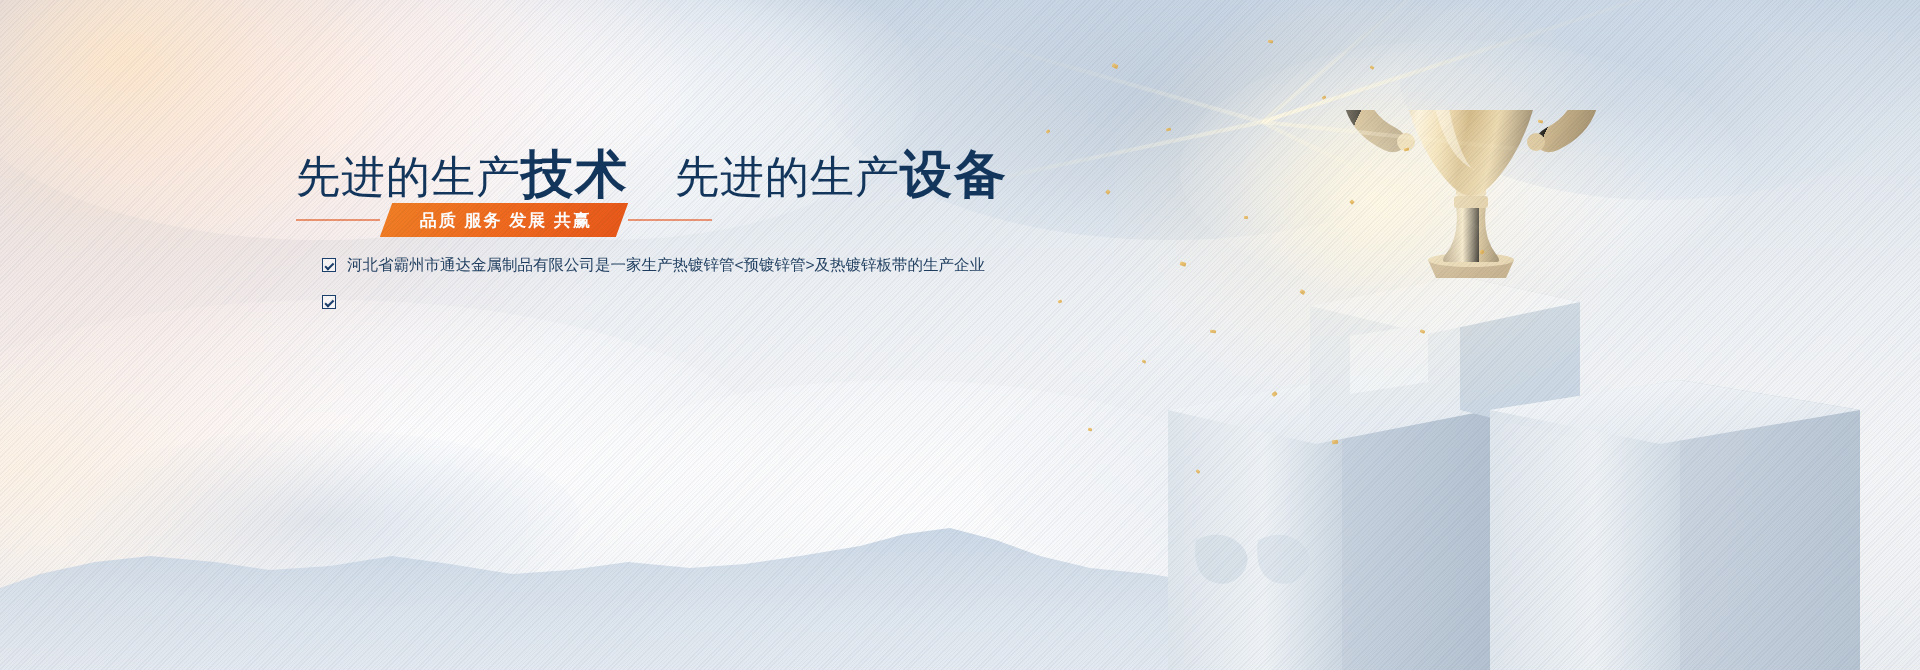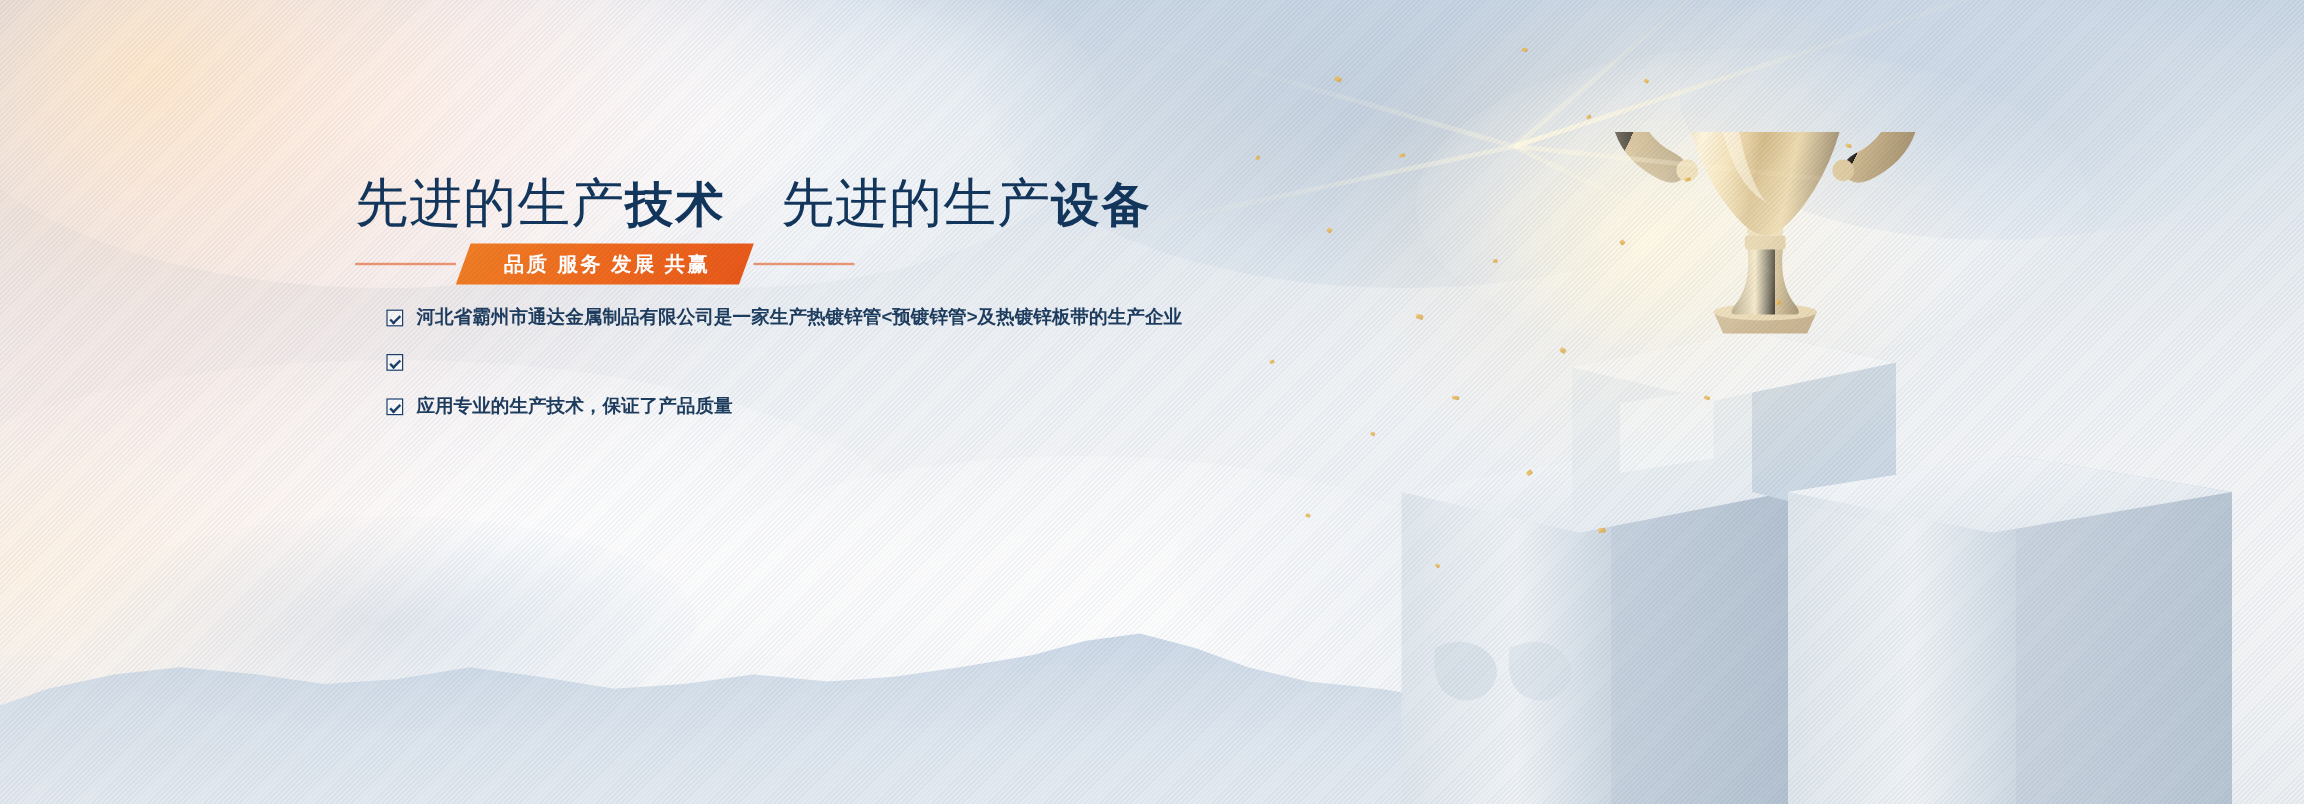--- a/index.html
+++ b/index.html
@@ -106,21 +106,21 @@
   
   .content{position:absolute;left:0;top:0;width:1100px;height:670px;}
 
   .headline{
     position:absolute;left:296px;top:140px;
     white-space:nowrap;color:#13365c;
     font-family:"Liberation Sans","DejaVu Sans",sans-serif;
     letter-spacing:1px;
   }
   .headline .hl-sm{font-size:44px;font-weight:400;vertical-align:baseline;}
-  .headline .hl-lg{font-size:40px;font-weight:700;vertical-align:baseline;letter-spacing:2px;}
+  .headline .hl-lg{font-size:52px;font-weight:700;vertical-align:baseline;letter-spacing:2px;}
   .headline .hl-gap{display:inline-block;width:46px;}
 
   
   .ribbon-row{position:absolute;left:296px;top:202px;display:flex;align-items:center;height:36px;}
   .rule{height:2px;background:#e8764a;opacity:.75;}
   .rule-l{width:84px;margin-right:6px;}
   .rule-r{width:84px;margin-left:6px;}
   .ribbon{
     position:relative;height:34px;display:flex;align-items:center;
     padding:0 30px 0 34px;
@@ -129,21 +129,21 @@
   }
   .ribbon span{
     transform:skewX(20deg);
     color:#fff;font-size:17px;font-weight:700;letter-spacing:2px;
     font-family:"Liberation Sans","DejaVu Sans",sans-serif;
     white-space:nowrap;
   }
 
   
   .bullets{position:absolute;left:322px;top:248px;}
-  .bullet{display:flex;align-items:center;height:33px;margin-bottom:4px;font-weight:bold;}
+  .bullet{display:flex;align-items:center;height:33px;margin-bottom:4px;}
   .cbox{
     width:14px;height:14px;flex:0 0 14px;margin-right:11px;position:relative;
     border:1.6px solid #1b3f6b;background:rgba(255,255,255,.55);box-sizing:border-box;
   }
   .cbox::after{
     content:"";position:absolute;left:2px;top:4.4px;width:7px;height:3.4px;
     border-left:2.4px solid #1b3f6b;border-bottom:2.4px solid #1b3f6b;
     transform:rotate(-45deg);
   }
   .btext{
@@ -308,23 +308,19 @@
     </div>
 
     <div class="bullets">
       <div class="bullet">
         <span class="cbox"></span>
         <span class="btext">河北省霸州市通达金属制品有限公司是一家生产热镀锌管&lt;预镀锌管&gt;及热镀锌板带的生产企业</span>
       </div>
       <div class="bullet">
         <span class="cbox"></span>
       </div>
-      <div class="bullet">
-        <span class="cbox"></span>
-        <span class="btext">应用专业的生产技术，保证了产品质量</span>
-      </div>
     </div>
 
   </div>
 
   <div class="scanlines"></div>
 
 </div>
 
 </body></html>

